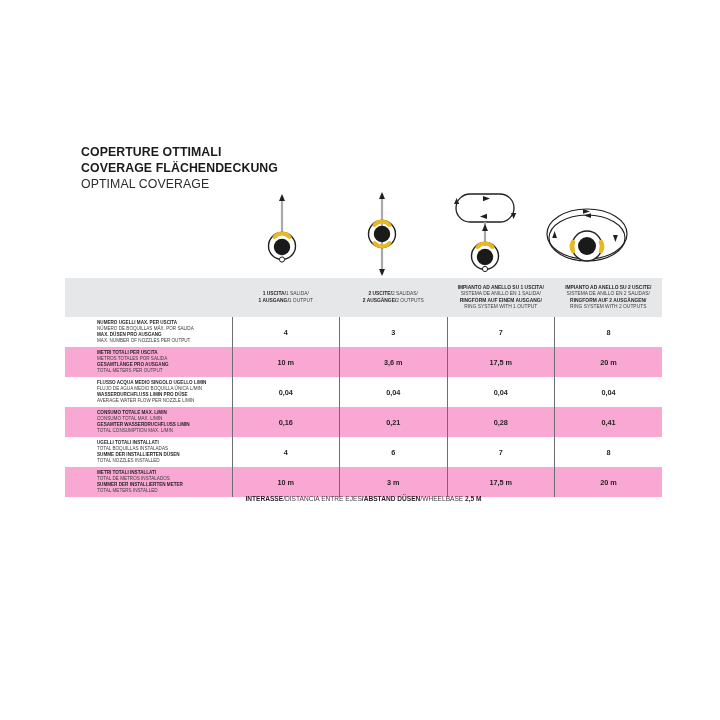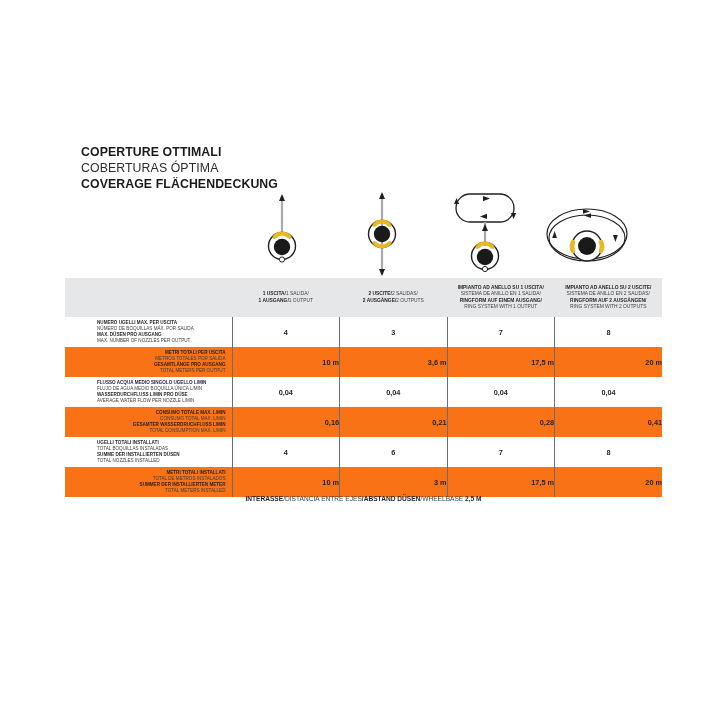--- a/index.html
+++ b/index.html
@@ -85,21 +85,21 @@
     line-height: 1.30;
     padding: 3px 4px !important;
     font-size: 4.9px;
     color: #231f20;
   }
   .hdr-cell .b { font-weight: bold; }
   .hdr-cell .n { font-weight: normal; color: #3d3d3d; }
 
   
   .row td { height: 30px; }
-  .row.shade td { background: #f97316; text-align: right; }
+  .row.shade td { background: #f9a8d4; }
   .row.plain td { background: #ffffff; }
 
   .lbl {
     padding: 0 6px 0 32px !important;
     line-height: 1.33;
     font-size: 4.6px;
     color: #231f20;
   }
   .lbl .b { font-weight: bold; display: block; white-space: nowrap; }
   .lbl .n { font-weight: normal; display: block; color: #3d3d3d; white-space: nowrap; }
@@ -130,22 +130,22 @@
   .footnote .b { font-weight: bold; }
   .footnote .n { font-weight: normal; color: #3d3d3d; }
 </style>
 </head>
 <body>
 
 <div class="page">
 
   <div class="title-block">
     <div class="title-line bold">COPERTURE OTTIMALI</div>
-    <div class="title-line light">COBERTURAS ÓPTIMA</div>
     <div class="title-line bold">COVERAGE FLÄCHENDECKUNG</div>
+    <div class="title-line light">OPTIMAL COVERAGE</div>
   </div>
 
   <div class="diagrams">
 
     <div class="diagram-cell dg1">
       <svg width="60" height="88" viewBox="0 0 60 88">
         <line x1="30" y1="6" x2="30" y2="44" stroke="#a7a9ac" stroke-width="2.2"></line>
         <path d="M30 4 l-3 7 h6 z" fill="#231f20"></path>
         <circle cx="30" cy="56" r="13.5" fill="none" stroke="#231f20" stroke-width="1.4"></circle>
         <path d="M22.5 47 a10 10 0 0 1 15 0" fill="none" stroke="#e8b923" stroke-width="4" stroke-linecap="round"></path>

